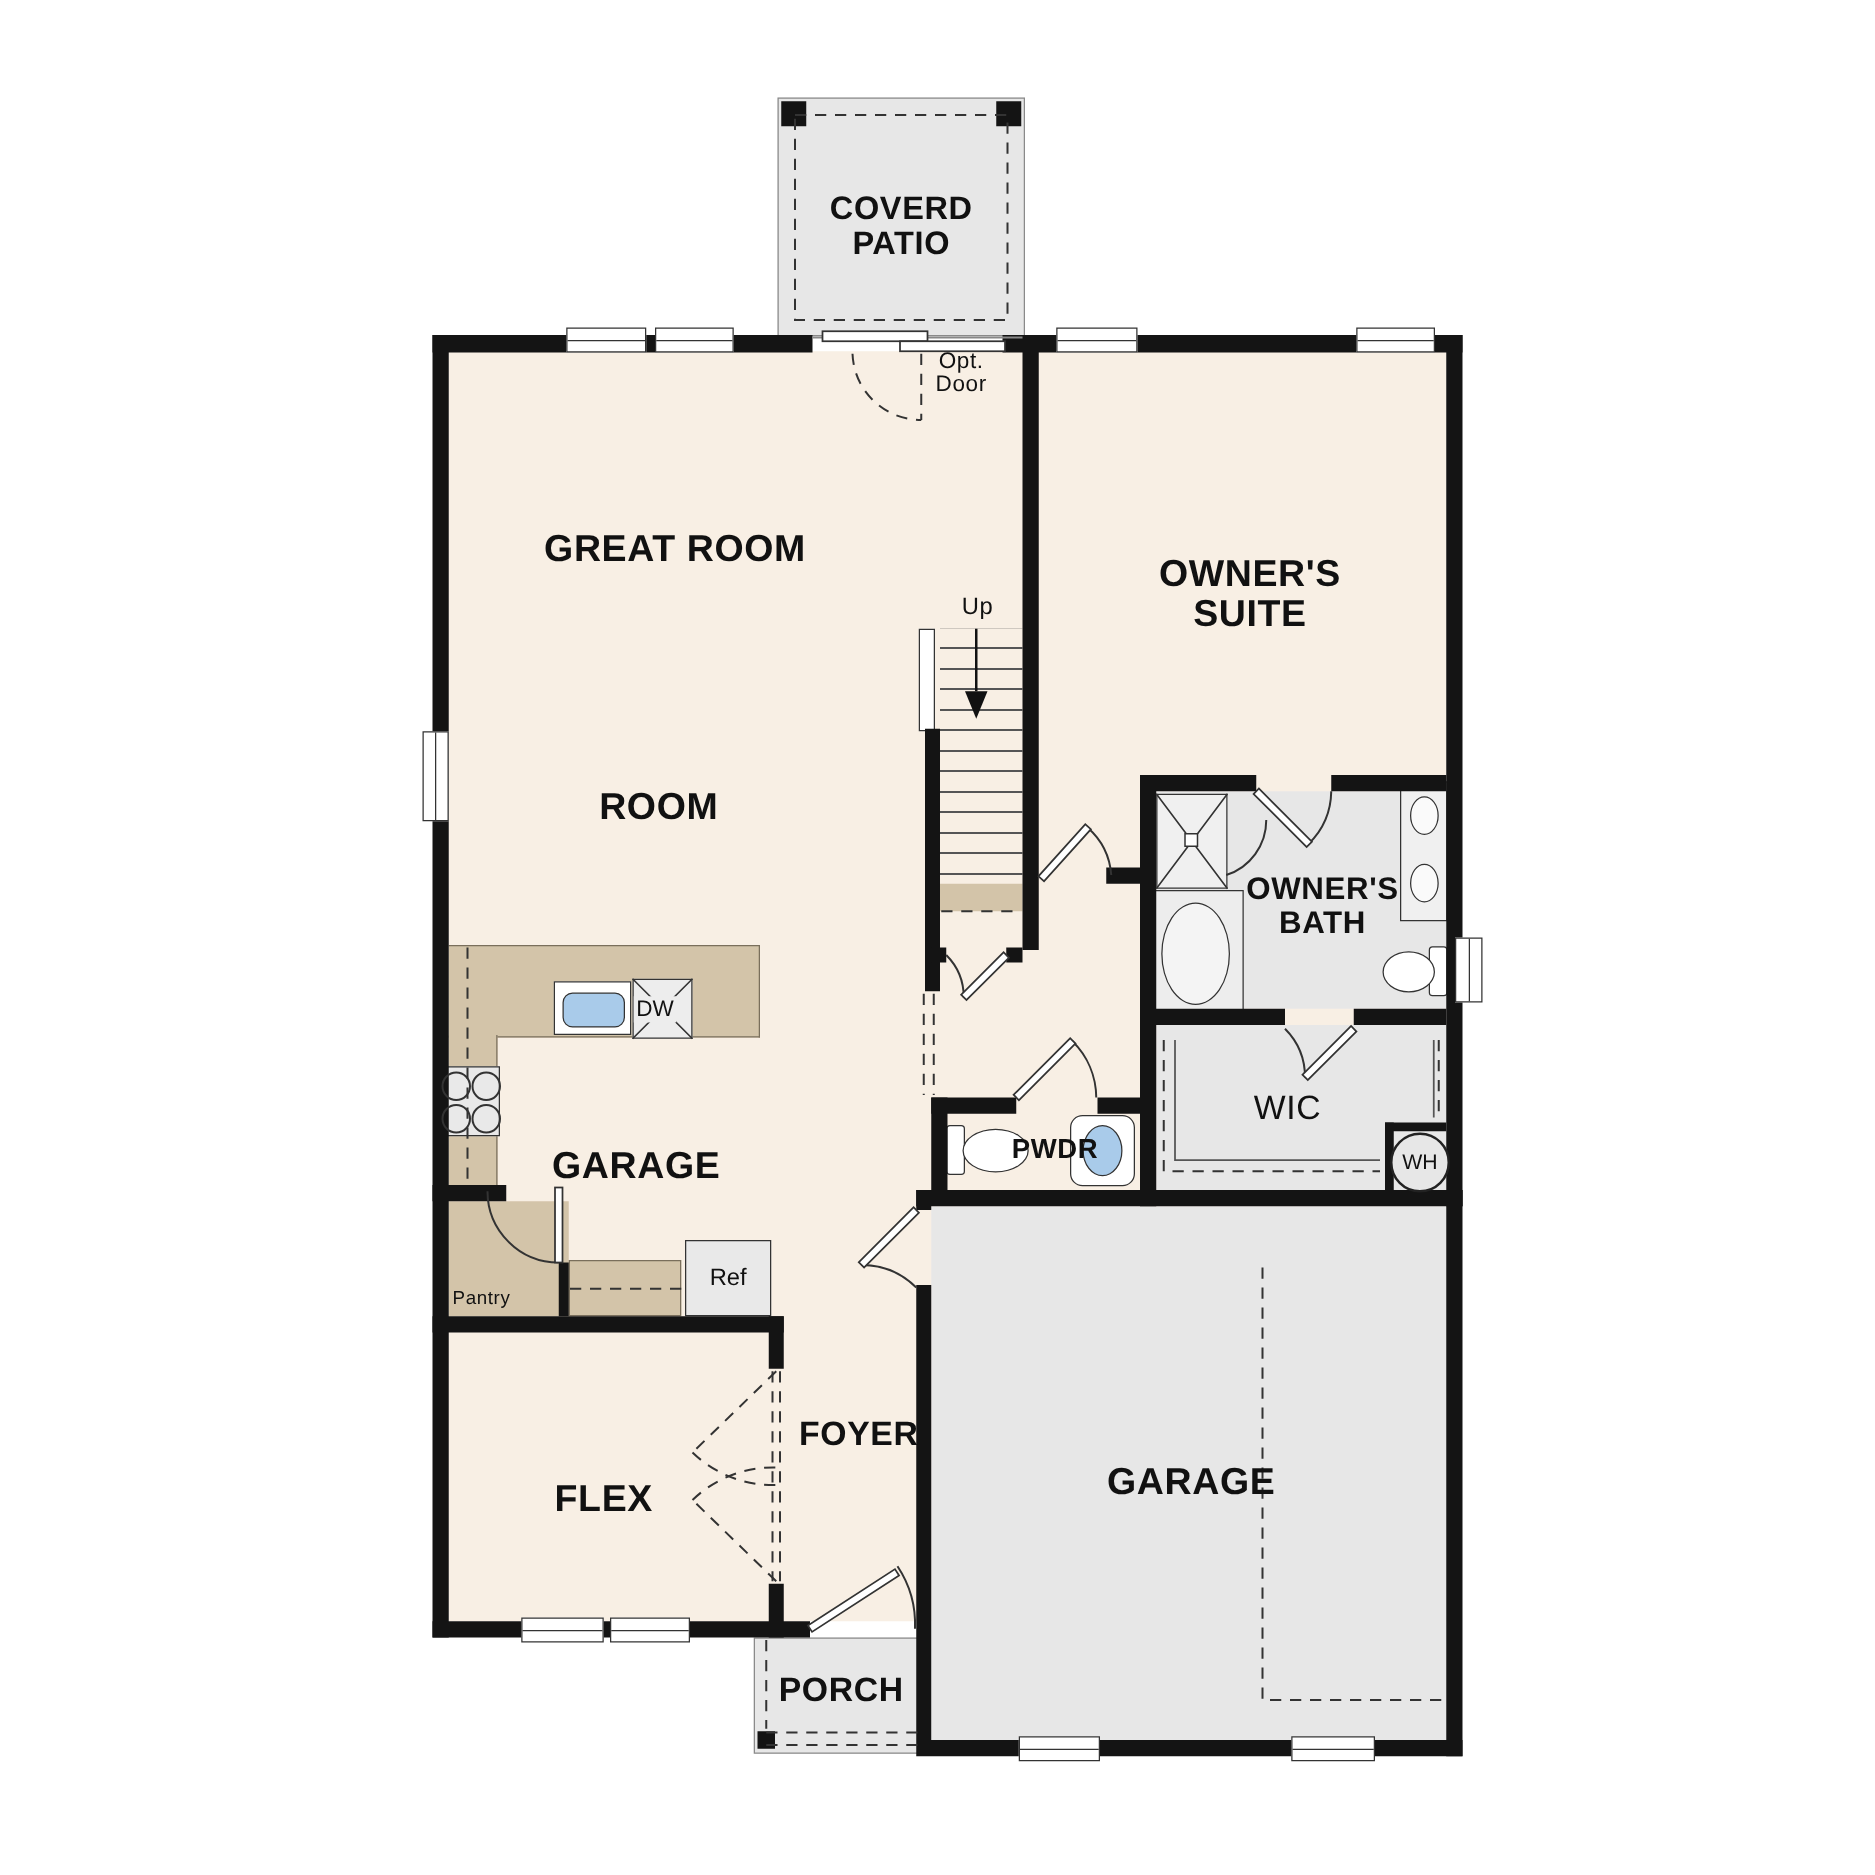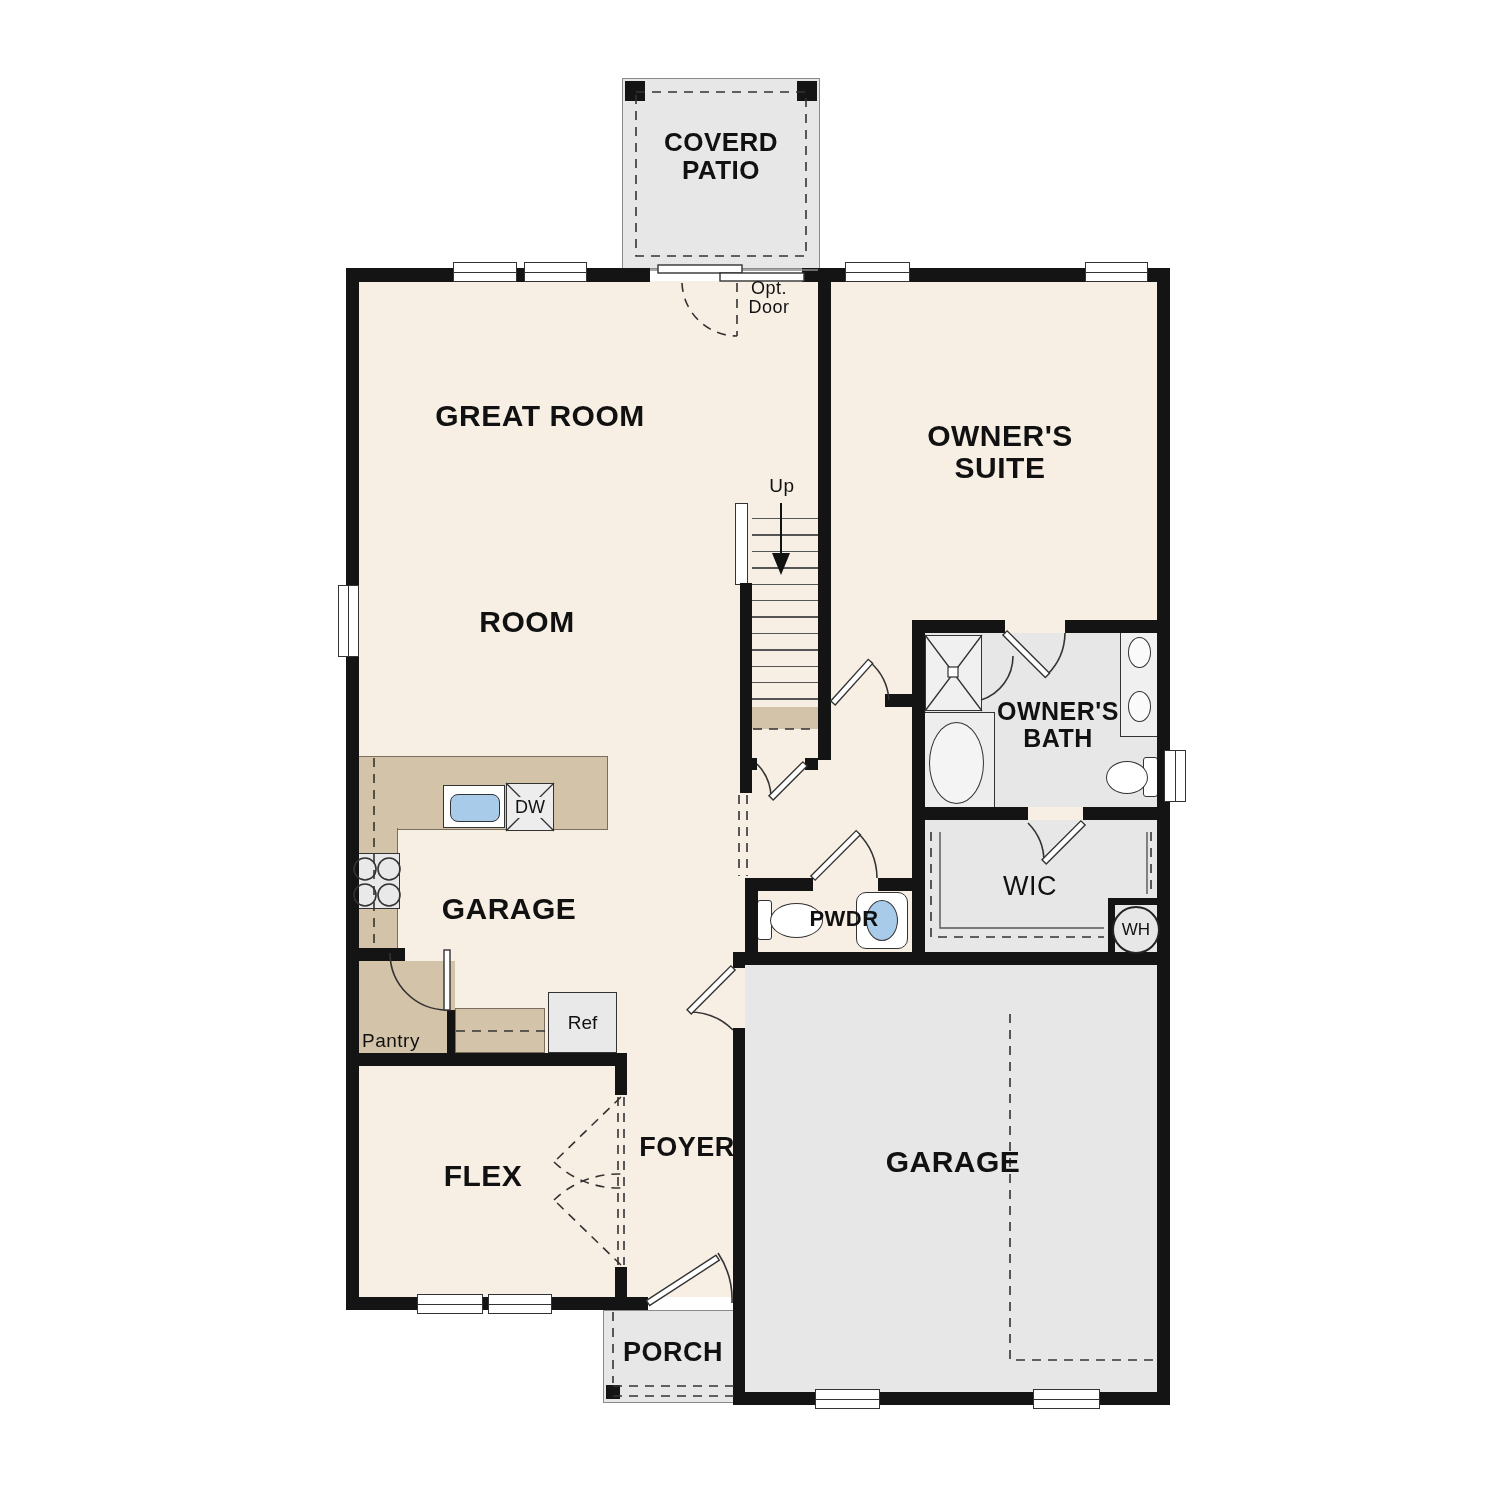--- a/index.html
+++ b/index.html
@@ -9,21 +9,21 @@
   .floor{background:var(--floor);}
   .surface{background:var(--surface);border:1px solid #8a8a8a;}
   .surface-nb{background:var(--surface);}
   .counter{background:var(--counter);border:1px solid #7a6f5c;}
   .wall{position:absolute;background:var(--wall);}
   .win{position:absolute;background:#fff;border:1.5px solid #333;box-sizing:border-box;}
   .win-h:after{content:"";position:absolute;left:0;right:0;top:48%;border-top:1.2px solid #333;}
   .win-v:after{content:"";position:absolute;top:0;bottom:0;left:48%;border-left:1.2px solid #333;}
   .fixture{position:absolute;box-sizing:border-box;border:1.6px solid #333;}
   .lbl{position:absolute;text-align:center;line-height:1.08;letter-spacing:.5px;z-index:40;}
-  .big{font-weight:bold;font-size:30px;}
+  .big{font-weight:bold;font-size:30px;margin-top:24px;}
   .mid{font-weight:bold;font-size:25px;}
   .sm{font-size:18px;font-weight:normal;}
   svg.overlay{position:absolute;left:0;top:0;z-index:30;pointer-events:none;}
   .ln{stroke:var(--line);stroke-width:1.6;fill:none;}
   .dash{stroke-dasharray:9 7;}
   .leaf{fill:#fff;stroke:var(--line);stroke-width:1.4;}
   .steps{background:repeating-linear-gradient(to bottom, rgba(0,0,0,0) 0 15px, #555 15px 16.4px);}
   .wh-circle{position:absolute;border:2px solid #222;border-radius:50%;background:var(--surface);
              display:flex;align-items:center;justify-content:center;font-size:17px;z-index:40;}
   .dwlbl{position:relative;z-index:35;background:#ededed;padding:0 2px;font-size:18px;}
@@ -49,21 +49,21 @@
   <div class="abs counter" style="left:359px;top:828px;width:39px;height:122px;border-left:none;border-top:none;"></div>
   <div class="abs counter" style="left:359px;top:961px;width:96px;height:92px;border:none;"></div>
   <div class="abs counter" style="left:455px;top:1008px;width:90px;height:45px;"></div>
   <div class="abs counter" style="left:752px;top:707px;width:66px;height:22px;border:none;"></div>
 
   <div class="abs steps" style="left:752px;top:503px;width:66px;height:200px;"></div>
   <div class="abs" style="left:735px;top:503px;width:13px;height:82px;background:#fff;border:1.5px solid #333;box-sizing:border-box;"></div>
 
   <div class="fixture" style="left:443px;top:785px;width:62px;height:43px;background:#fff;"></div>
   <div class="fixture" style="left:450px;top:794px;width:50px;height:28px;background:var(--fixture_blue);border-radius:8px;"></div>
-  <div class="fixture" style="left:506px;top:783px;width:48px;height:48px;background:#ededed;display:flex;align-items:center;justify-content:center;">
+  <div class="fixture" style="left:506px;top:783px;width:48px;height:48px;background:#ededed;display:flex;align-items:center;justify-content:flex-start;">
     <span class="dwlbl">DW</span>
   </div>
   <div class="fixture" style="left:352px;top:853px;width:48px;height:56px;background:#e9e9e9;"></div>
   <div class="fixture" style="left:548px;top:992px;width:69px;height:61px;background:#e9e9e9;display:flex;align-items:center;justify-content:center;font-size:19px;">
     <span>Ref</span>
   </div>
 
   <div class="fixture" style="left:757px;top:900px;width:15px;height:40px;background:#fff;border-radius:3px;"></div>
   <div class="fixture" style="left:770px;top:903px;width:53px;height:35px;background:#fff;border-radius:50%;"></div>
   <div class="fixture" style="left:856px;top:892px;width:52px;height:57px;background:#fff;border-radius:10px;"></div>
@@ -201,21 +201,21 @@
   <div class="lbl big" style="left:377px;top:606px;width:300px;">
     <span style="display:block">ROOM</span>
   </div>
   <div class="lbl mid" style="left:958px;top:698px;width:200px;">
     <span style="display:block">OWNER'S</span>
     <span style="display:block">BATH</span>
   </div>
   <div class="lbl big" style="left:399px;top:893px;width:220px;">GARAGE</div>
   <div class="lbl" style="left:950px;top:872px;width:160px;font-size:27px;">WIC</div>
   <div class="lbl" style="left:794px;top:907px;width:100px;font-size:22px;font-weight:bold;">PWDR</div>
-  <div class="lbl sm" style="left:362px;top:1031px;width:80px;font-size:19px;text-align:left;">Pantry</div>
+  <div class="lbl sm" style="left:362px;top:1031px;width:80px;font-size:15px;text-align:left;">Pantry</div>
   <div class="lbl big" style="left:383px;top:1160px;width:200px;">FLEX</div>
   <div class="lbl" style="left:607px;top:1133px;width:160px;font-size:27px;font-weight:bold;">FOYER</div>
   <div class="lbl big" style="left:803px;top:1146px;width:300px;">
     <span style="display:block">GARAGE</span>
   </div>
   <div class="lbl" style="left:613px;top:1338px;width:120px;font-size:27px;font-weight:bold;">PORCH</div>
 
 </div>
 
 </body></html>

